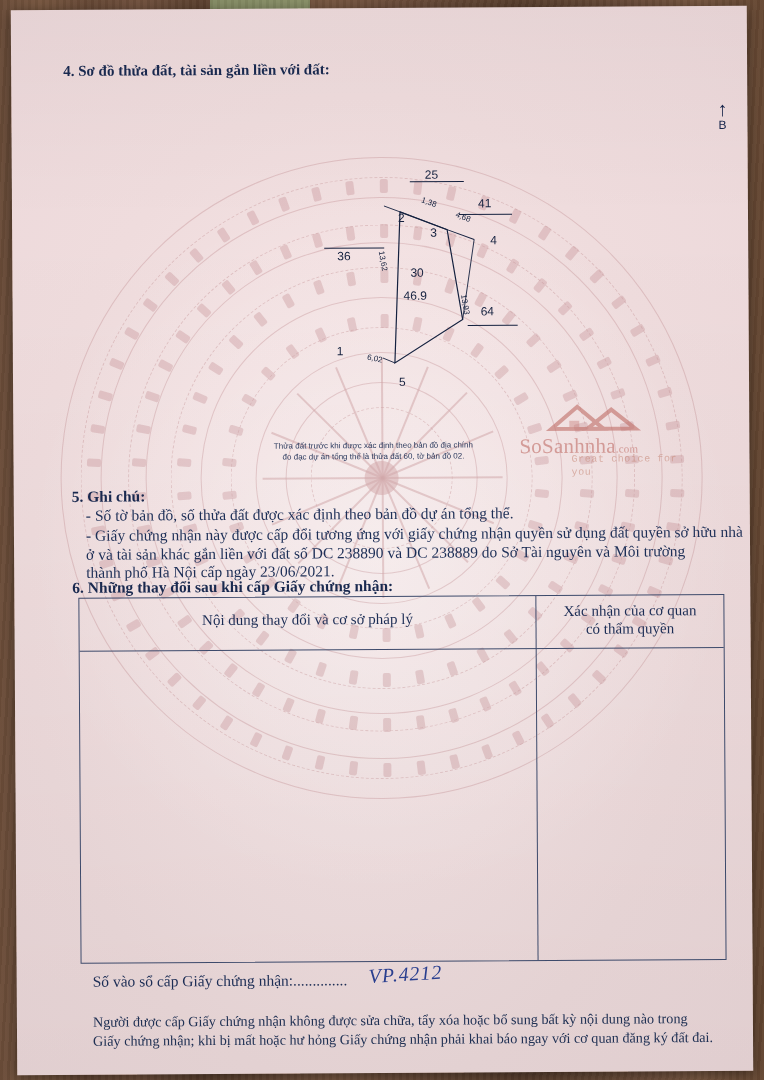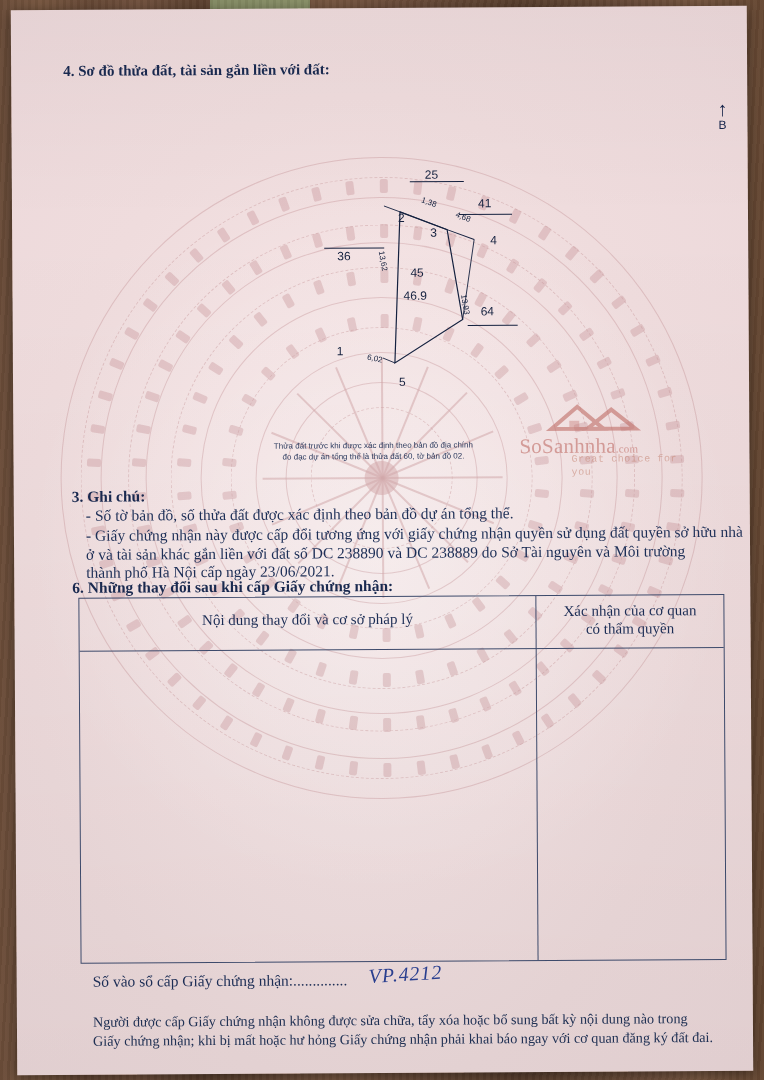--- a/index.html
+++ b/index.html
@@ -509,21 +509,21 @@
         <line x1="388" y1="204" x2="372" y2="198" stroke="#14213f" stroke-width="0.9"></line>
       </svg>
 
       <div class="dlabel" style="left:413px; top:160px;">25</div>
       <div class="dlabel" style="left:466px; top:189px;">41</div>
       <div class="dlabel" style="left:325px; top:241px;">36</div>
       <div class="dlabel" style="left:386px; top:203px;">2</div>
       <div class="dlabel" style="left:418px; top:218px;">3</div>
       <div class="dlabel" style="left:478px; top:226px;">4</div>
       <div class="dlabel" style="left:468px; top:297px;">64</div>
-      <div class="dlabel" style="left:398px; top:258px;">45</div>
+      <div class="dlabel" style="left:398px; top:258px;">30</div>
       <div class="dlabel" style="left:391px; top:281px;">46.9</div>
       <div class="dlabel" style="left:324px; top:336px;">1</div>
       <div class="dlabel" style="left:386px; top:367px;">5</div>
 
       <div class="dlabel sm" style="left:409px; top:190px; transform:rotate(20deg);">1,38</div>
       <div class="dlabel sm" style="left:443px; top:205px; transform:rotate(22deg);">4,68</div>
       <div class="dlabel sm" style="left:360px; top:248px; transform:rotate(80deg);">13,62</div>
       <div class="dlabel sm" style="left:442px; top:292px; transform:rotate(80deg);">13,93</div>
       <div class="dlabel sm" style="left:354px; top:346px; transform:rotate(12deg);">6,02</div>
 
@@ -534,21 +534,21 @@
     <div class="logo">
       <svg width="120" height="36" viewBox="0 0 120 36" style="position:absolute;left:32px;top:0;">
         <path d="M8 30 L34 8 L60 30 Z" fill="none" stroke="#c1706a" stroke-width="4"></path>
         <path d="M44 30 L68 11 L92 30 Z" fill="none" stroke="#c1706a" stroke-width="4"></path>
         <rect x="26" y="22" width="10" height="10" fill="#c1706a" opacity="0.6"></rect>
       </svg>
       <div class="brand"><span>SoSanhnha</span><span class="dotcom">.com</span></div>
       <div class="tag">Great choice for you</div>
     </div>
 
-    <div class="sec-title" id="sec5">3. Ghi chú:</div>
+    <div class="sec-title" id="sec5">5. Ghi chú:</div>
     <div class="note-line" id="note1">- Số tờ bản đồ, số thửa đất được xác định theo bản đồ dự án tổng thể.</div>
     <div class="note-line" id="note2">- Giấy chứng nhận này được cấp đổi tương ứng với giấy chứng nhận quyền sử dụng đất quyền sở hữu nhà</div>
     <div class="note-line" id="note3">ở và tài sản khác gắn liền với đất số DC 238890 và DC 238889 do Sở Tài nguyên và Môi trường</div>
     <div class="note-line" id="note4">thành phố Hà Nội cấp ngày 23/06/2021.</div>
 
     <div class="sec-title" id="sec6">6. Những thay đổi sau khi cấp Giấy chứng nhận:</div>
 
     <div class="tbl">
       <div class="vline"></div>
       <div class="hline"></div>

